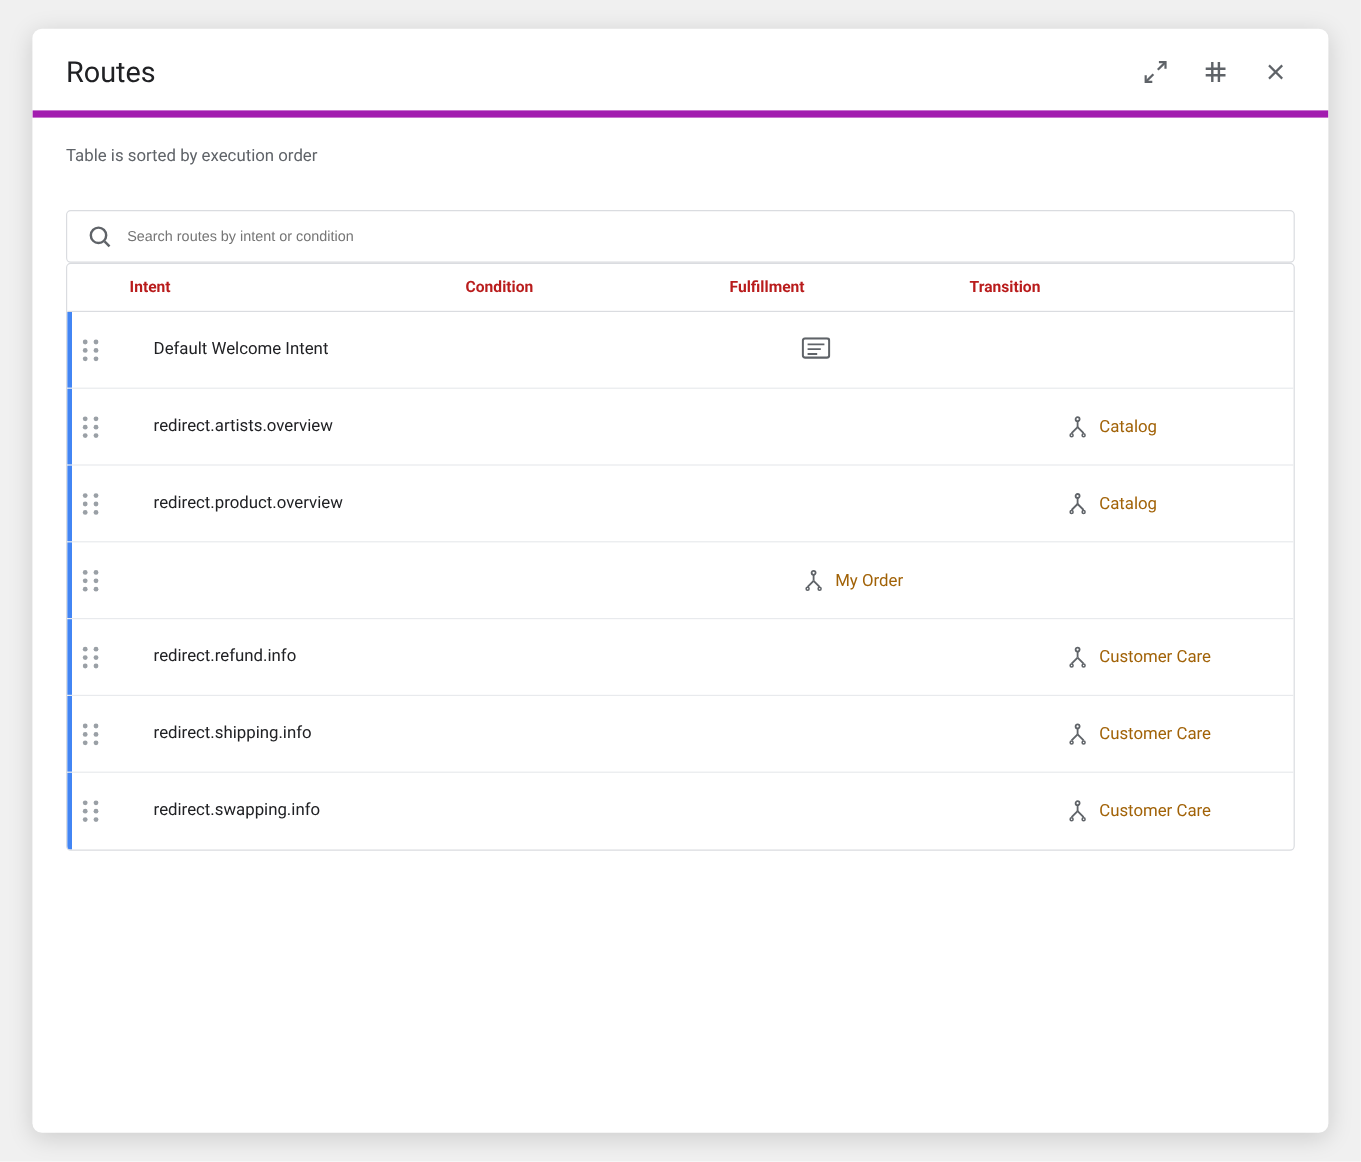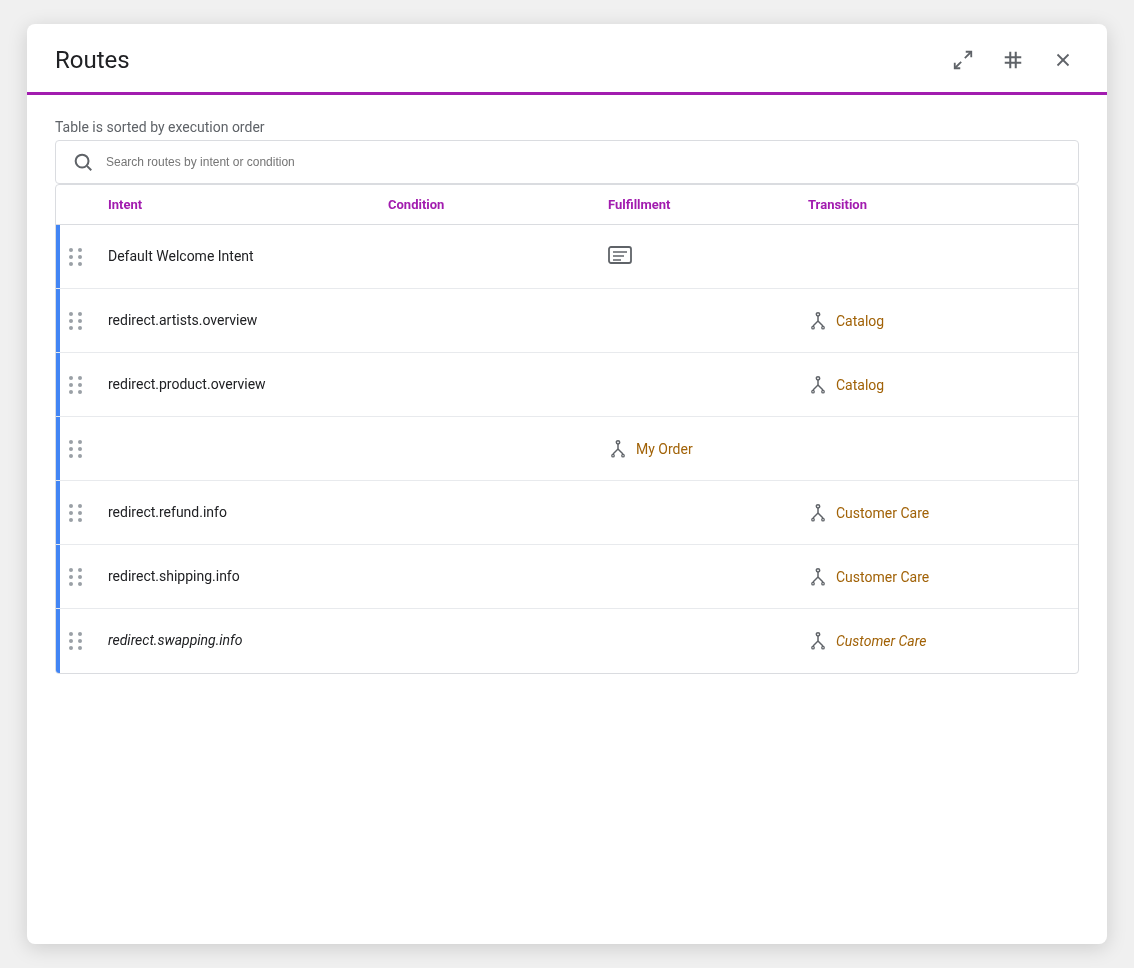--- a/index.html
+++ b/index.html
@@ -26,21 +26,21 @@
       display: flex;
       flex-direction: column;
       overflow: hidden;
     }
 
     .dialog-header {
       display: flex;
       align-items: center;
       justify-content: space-between;
       padding: 20px 28px 16px 28px;
-      border-bottom: 3px solid #a21caf;
+      border-bottom: 6px solid #a21caf;
     }
 
     .dialog-title {
       font-size: 24px;
       font-weight: 400;
       color: #202124;
     }
 
     .header-icons {
       display: flex;
@@ -65,21 +65,21 @@
     .dialog-body {
       padding: 24px 28px 20px 28px;
       flex: 1;
       display: flex;
       flex-direction: column;
     }
 
     .sort-info {
       font-size: 14px;
       color: #5f6368;
-      margin-bottom: 5px;
+      margin-bottom: 37px;
     }
 
     .search-bar {
       display: flex;
       align-items: center;
       border: 1px solid #dadce0;
       border-radius: 4px;
       padding: 10px 16px;
       margin-bottom: 0;
       gap: 12px;
@@ -110,40 +110,40 @@
     .table-header {
       display: grid;
       grid-template-columns: 40px 280px 220px 200px 1fr;
       border-bottom: 1px solid #dadce0;
       padding: 12px 0;
     }
 
     .col-header {
       font-size: 13px;
       font-weight: 700;
-      color: #a21caf;
+      color: #b91c1c;
       padding: 0 12px;
     }
 
     .col-header:first-child {
       padding: 0;
     }
 
     .table-row {
       display: grid;
       grid-template-columns: 40px 280px 220px 200px 1fr;
       border-bottom: 1px solid #e8eaed;
       align-items: center;
       min-height: 64px;
       position: relative;
+      gap: 20px;
     }
 
     .table-row:last-child {
       border-bottom: none;
-      font-style: italic;
     }
 
     .row-left-bar {
       position: absolute;
       left: 0;
       top: 0;
       bottom: 0;
       width: 4px;
       background: #4285f4;
     }

